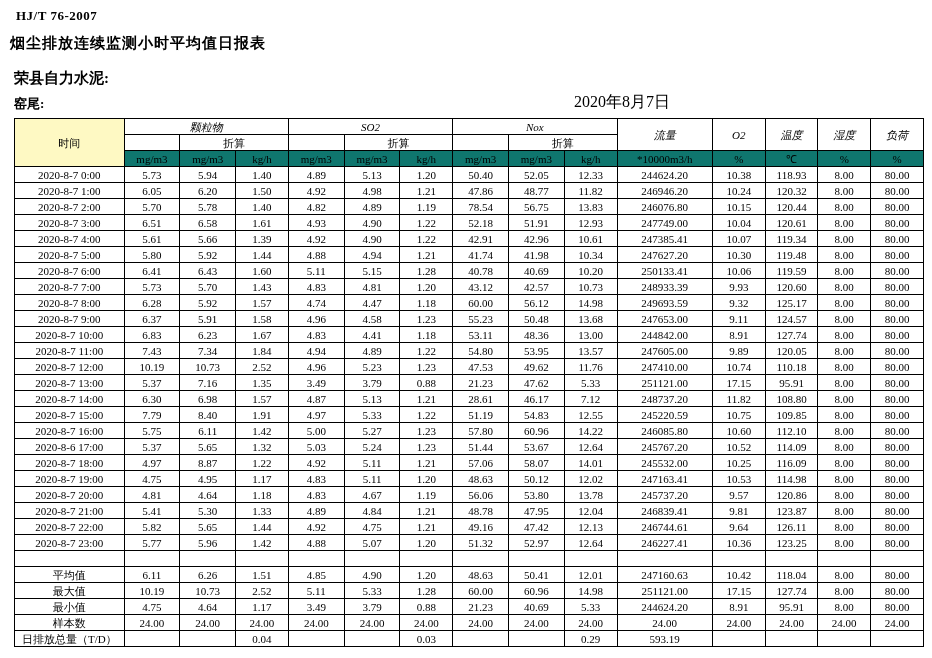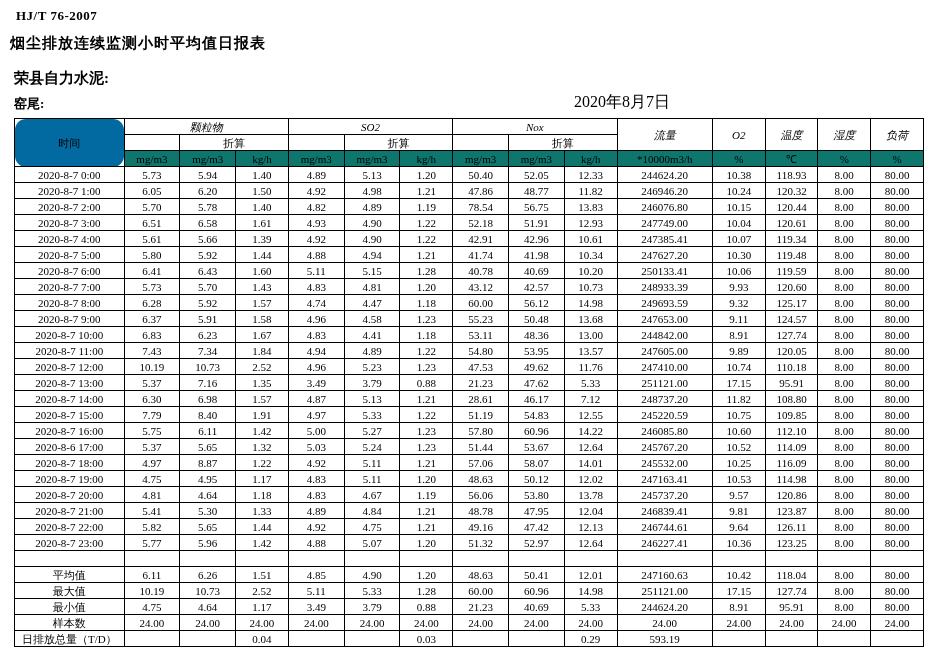--- a/index.html
+++ b/index.html
@@ -72,23 +72,22 @@
     font-weight: normal;
     overflow: hidden;
     white-space: nowrap;
   }
   .grp-head {
     font-family: "Liberation Serif", serif;
     font-size: 12px;
     font-style: italic;
   }
   .hdr-time {
-    background: #0369a1;
+    background: #fef9c3;
     font-size: 12px;
-    border-radius: 11px;
   }
   .hdr-unit {
     background: #0f766e;
     font-size: 10.5px;
   }
   .row-label {
     text-align: center;
     font-size: 11px;
   }
   .blank-row td { height: 13px; }

